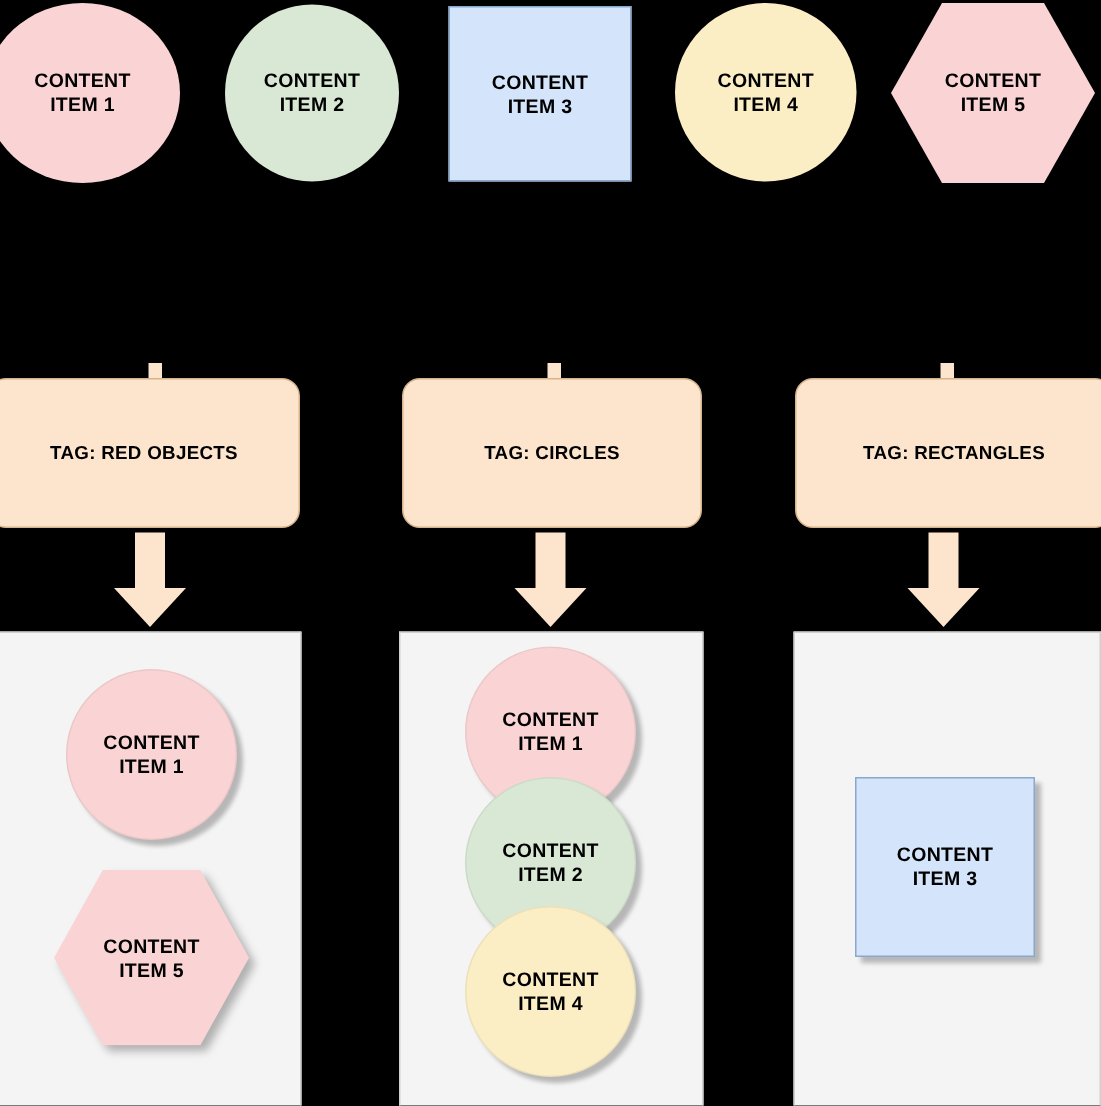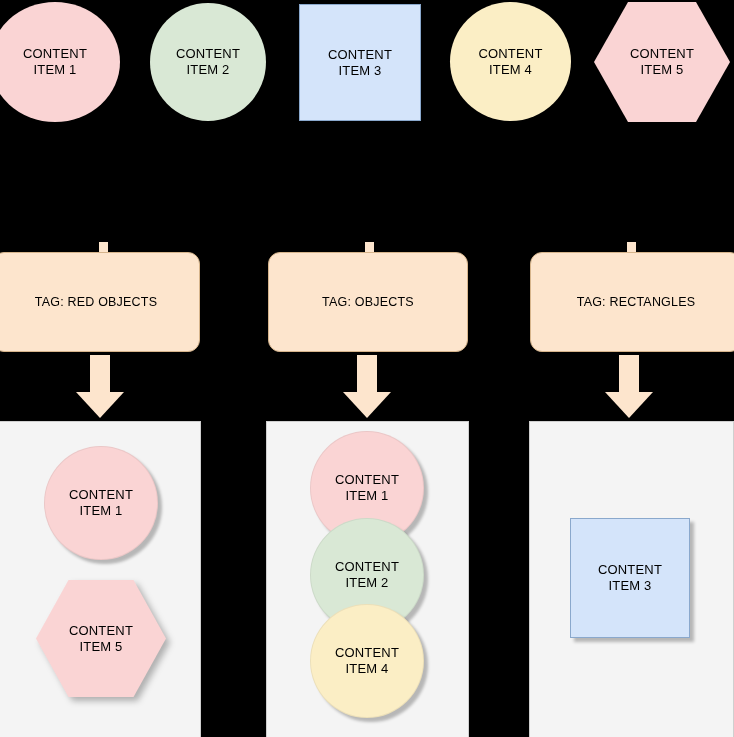--- a/index.html
+++ b/index.html
@@ -1,21 +1,21 @@
 <!DOCTYPE html>
 <html><head>
 <meta charset="utf-8">
 <style>
   html,body{margin:0;padding:0;}
   body{
     width:734px;height:737px;background:#000;overflow:hidden;
     font-family:"Liberation Sans", sans-serif;
     -webkit-font-smoothing:antialiased;
   }
-  #stage{position:relative;width:734px;height:737px;}
+  #stage{position:relative;width:734px;height:737px;font-weight:bold;}
 
   .shp{position:absolute;box-sizing:border-box;}
   .lbl{
     position:absolute;left:0;right:0;top:50%;transform:translateY(-50%);
     text-align:center;color:#000;font-size:13px;line-height:16px;
     letter-spacing:.2px;white-space:pre-line;pointer-events:none;
   }
 
   
   .src{}
@@ -81,21 +81,21 @@
       <div class="hex" style="background: rgb(250, 212, 212);"></div>
       <div class="lbl">CONTENT
 ITEM 5</div>
     </div>
     <div class="stub" style="left: 99px; top: 242px;"></div>
     <div class="tagbox" style="left: -8px; top: 252px; width: 208px; height: 100px;">
       <div class="lbl">TAG: RED OBJECTS</div>
     </div>
     <div class="stub" style="left: 365px; top: 242px;"></div>
     <div class="tagbox" style="left: 268px; top: 252px; width: 200px; height: 100px;">
-      <div class="lbl">TAG: OBJECTS</div>
+      <div class="lbl">TAG: CIRCLES</div>
     </div>
     <div class="stub" style="left: 627px; top: 242px;"></div>
     <div class="tagbox" style="left: 530px; top: 252px; width: 212px; height: 100px;">
       <div class="lbl">TAG: RECTANGLES</div>
     </div>
     <div class="arrow" style="left: 78px; top: 355px; width: 44px; height: 63px;">
       <div class="shaft" style="height: 37px; background: rgb(253, 229, 205);"></div>
       <div class="head" style="top: 37px; border-top-color: rgb(253, 229, 205);"></div>
     </div>
     <div class="arrow" style="left: 345px; top: 355px; width: 44px; height: 63px;">

